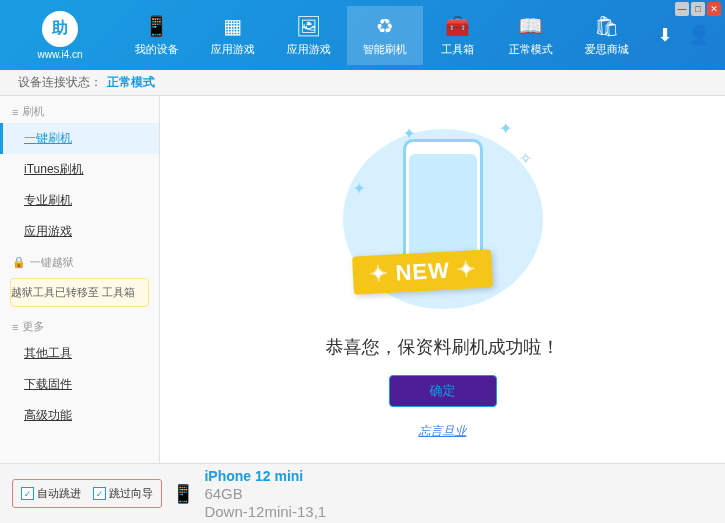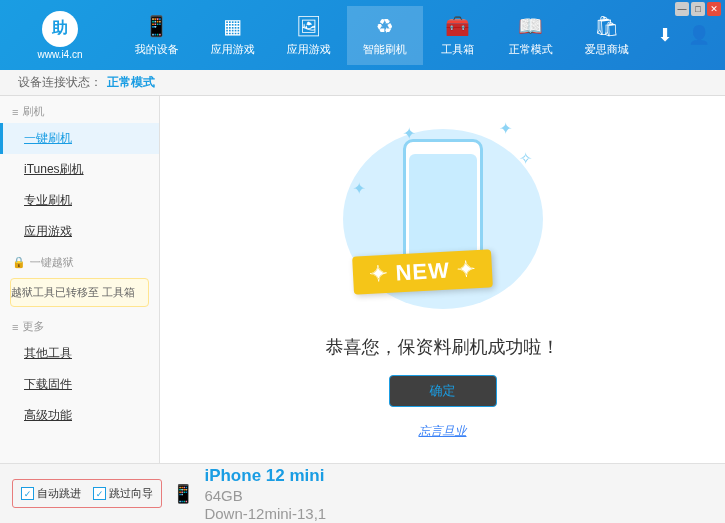--- a/index.html
+++ b/index.html
@@ -212,21 +212,21 @@
     .success-text {
       font-size: 18px;
       color: #333;
       font-weight: normal;
     }
 
     
     .confirm-btn {
       border: 1px solid #1a9de3;
       color: #1a9de3;
-      background: #404040;
+      background: #4c1d95;
       padding: 6px 40px;
       border-radius: 4px;
       cursor: pointer;
       font-size: 13px;
     }
 
     .again-link {
       color: #3b82f6;
       font-size: 12px;
       cursor: pointer;
@@ -274,21 +274,21 @@
       font-size: 9px;
       color: #1a9de3;
     }
     .device-info {
       display: flex;
       flex-direction: column;
       gap: 1px;
     }
     .device-name {
       color: #1a9de3;
-      font-size: 17px;
+      font-size: 14px;
       font-weight: bold;
     }
     .device-sub {
       color: #999;
       font-size: 15px;
     }
     .phone-small-icon {
       color: #1a9de3;
       font-size: 18px;
     }

